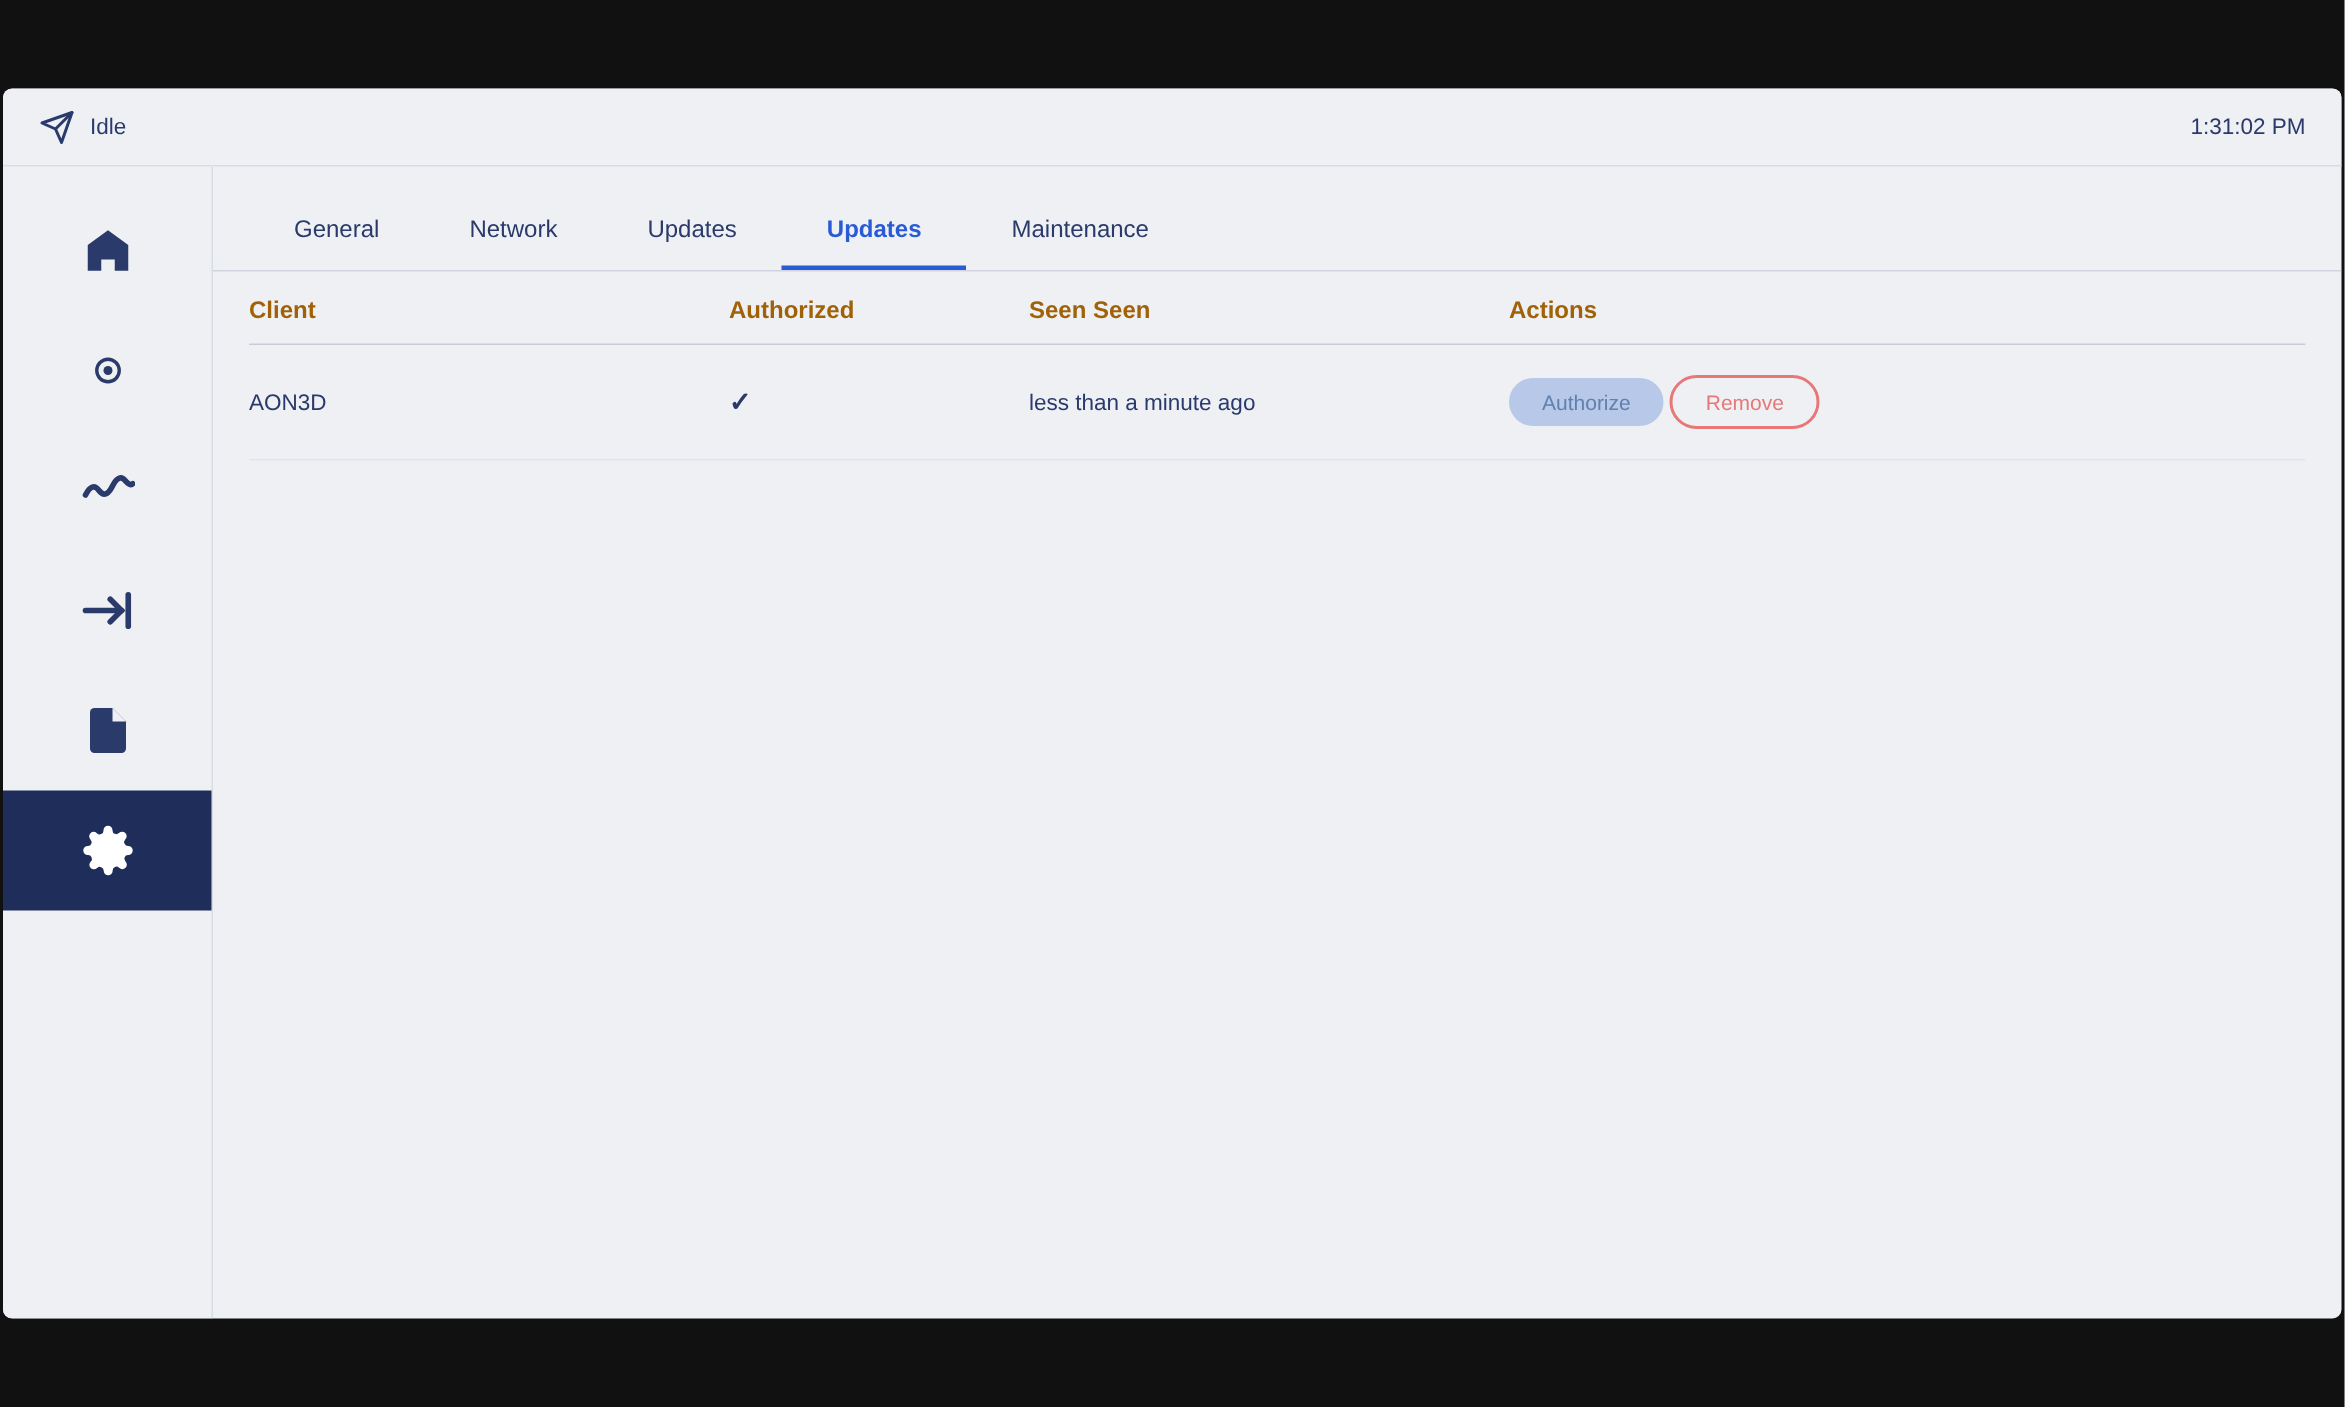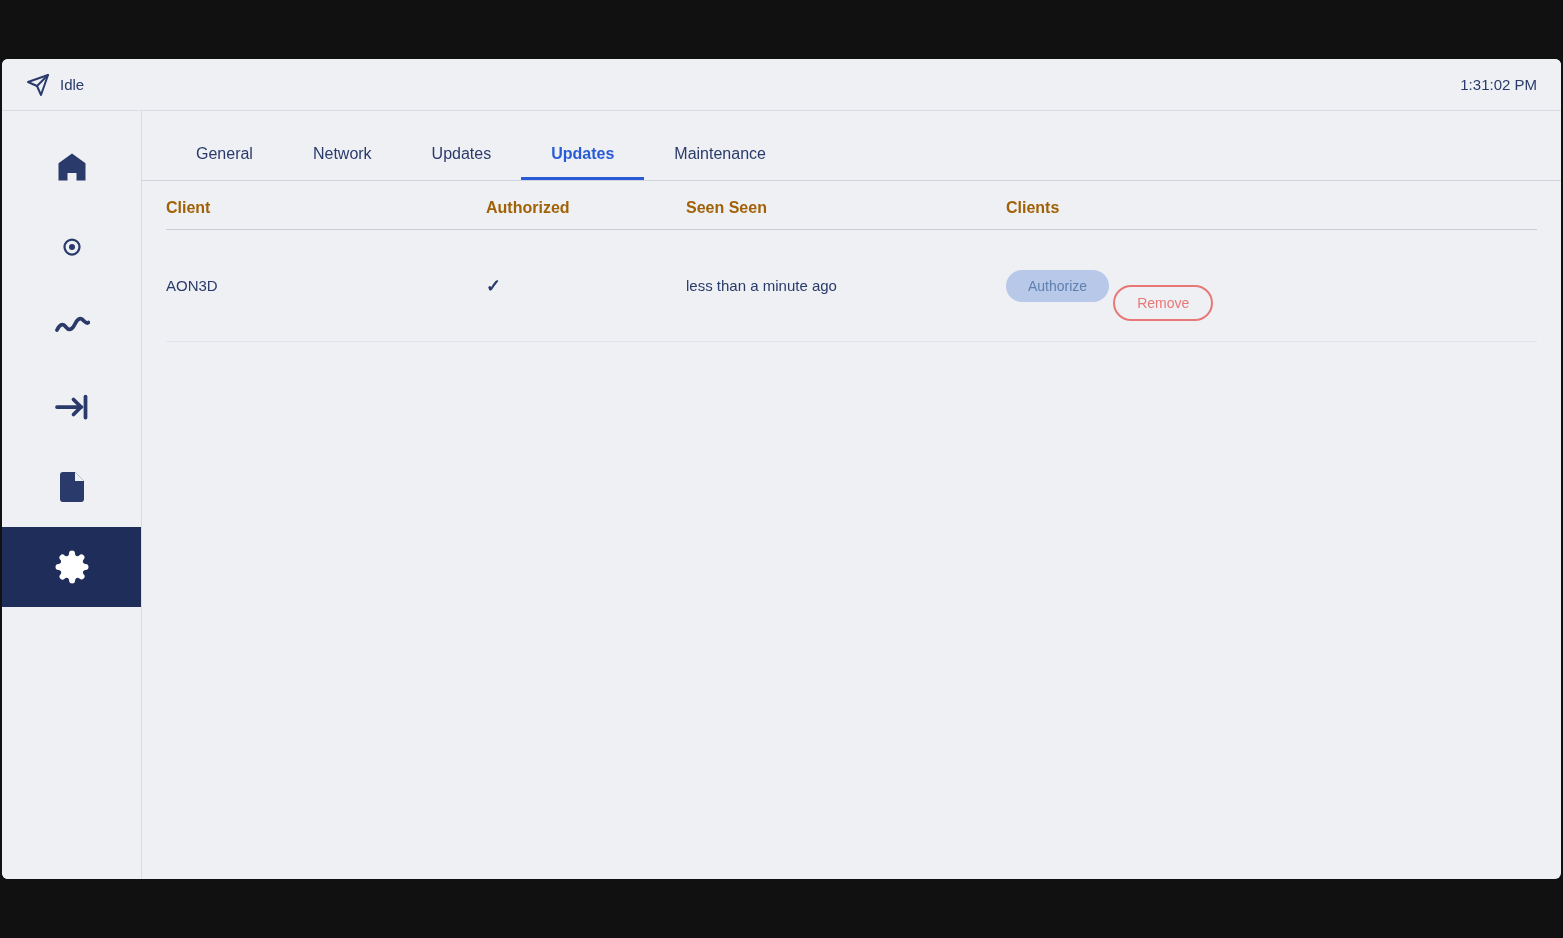--- a/index.html
+++ b/index.html
@@ -193,21 +193,20 @@
 
     .btn-remove {
       padding: 8px 22px;
       border-radius: 22px;
       border: 2px solid #e87878;
       background: transparent;
       color: #e87878;
       font-size: 14px;
       cursor: pointer;
       font-weight: 500;
-      margin-top: 35px;
     }
   </style>
 </head>
 <body>
 
 <div class="screen">
 
   <div class="topbar">
     <div class="topbar-left">
       <svg class="send-icon" viewBox="0 0 24 24" fill="none" stroke="#2a3a6b" stroke-width="2" stroke-linecap="round" stroke-linejoin="round">
@@ -274,21 +273,21 @@
         <div class="tab">Updates</div>
         <div class="tab active">Updates</div>
         <div class="tab">Maintenance</div>
       </div>
 
       <div class="table-area">
         <div class="table-header">
           <div class="table-header-cell">Client</div>
           <div class="table-header-cell">Authorized</div>
           <div class="table-header-cell">Seen Seen</div>
-          <div class="table-header-cell">Clients</div>
+          <div class="table-header-cell">Actions</div>
         </div>
 
         <div class="table-row">
           <div class="table-cell">AON3D</div>
           <div class="table-cell">
             <span class="check-mark">✓</span>
           </div>
           <div class="table-cell">less than a minute ago</div>
           <div class="actions-cell">
             <button class="btn-authorize">Authorize</button>

